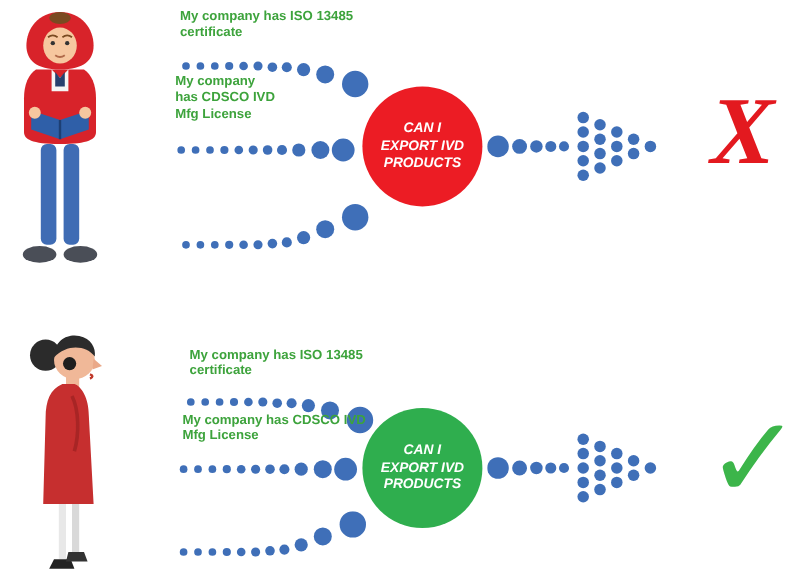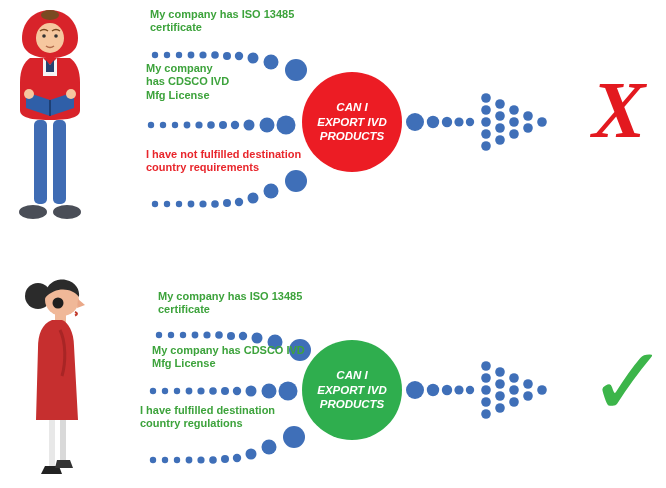--- a/index.html
+++ b/index.html
@@ -77,21 +77,20 @@
       <circle cx="41" cy="13" r="3.4"></circle>
         <circle cx="53" cy="13" r="3.6"></circle>
         <circle cx="65" cy="13" r="3.8"></circle>
       <circle cx="77" cy="13" r="4"></circle>
         <circle cx="89" cy="13" r="4.2"></circle>
         <circle cx="103" cy="13" r="5.5"></circle>
       <circle cx="121" cy="13" r="7.5"></circle>
         <circle cx="140" cy="13" r="9.5"></circle>
     </svg>
 
-    <div class="cond redtext" style="left:146px;top:148px;width:172px;">I have not fulfilled destination country requirements</div>
 
     <svg class="dots" style="left:150px;top:170px;" width="168" height="44" viewBox="0 0 168 44">
       <circle cx="5" cy="34" r="3.2"></circle>
         <circle cx="17" cy="34" r="3.2"></circle>
         <circle cx="29" cy="34" r="3.2"></circle>
       <circle cx="41" cy="34" r="3.4"></circle>
         <circle cx="53" cy="34" r="3.6"></circle>
         <circle cx="65" cy="34" r="3.8"></circle>
       <circle cx="77" cy="33" r="4"></circle>
         <circle cx="89" cy="32" r="4.2"></circle>
@@ -173,21 +172,20 @@
       <circle cx="41" cy="13" r="3.4"></circle>
         <circle cx="53" cy="13" r="3.6"></circle>
         <circle cx="65" cy="13" r="3.8"></circle>
       <circle cx="77" cy="13" r="4"></circle>
         <circle cx="89" cy="13" r="4.2"></circle>
         <circle cx="103" cy="13" r="5.5"></circle>
       <circle cx="121" cy="13" r="7.5"></circle>
         <circle cx="140" cy="13" r="9.5"></circle>
     </svg>
 
-    <div class="cond green" style="left:140px;top:156px;width:168px;">I have fulfilled destination country regulations</div>
 
     <svg class="dots" style="left:148px;top:178px;" width="168" height="44" viewBox="0 0 168 44">
       <circle cx="5" cy="34" r="3.2"></circle>
         <circle cx="17" cy="34" r="3.2"></circle>
         <circle cx="29" cy="34" r="3.2"></circle>
       <circle cx="41" cy="34" r="3.4"></circle>
         <circle cx="53" cy="34" r="3.6"></circle>
         <circle cx="65" cy="34" r="3.8"></circle>
       <circle cx="77" cy="33" r="4"></circle>
         <circle cx="89" cy="32" r="4.2"></circle>

